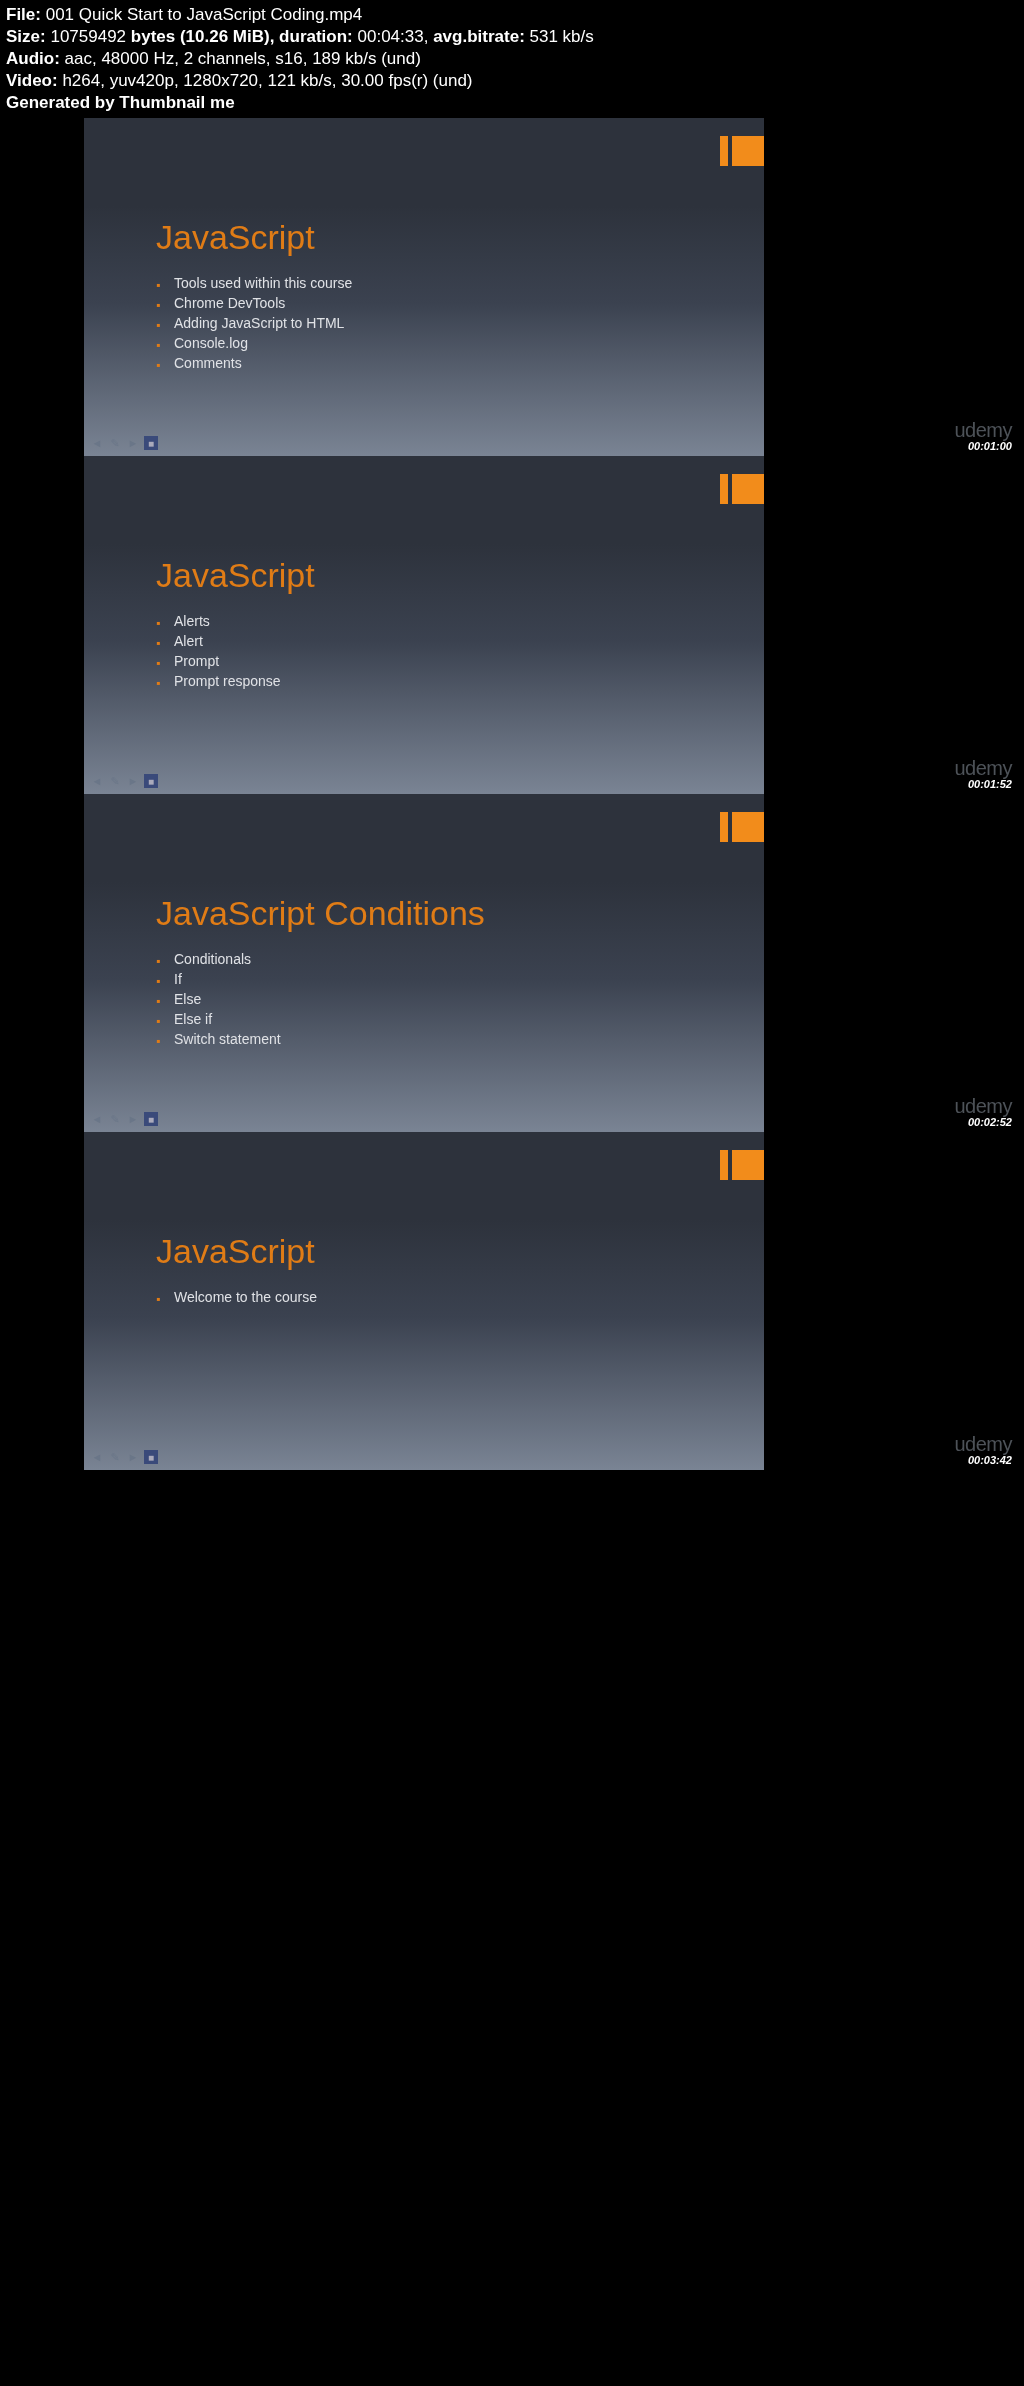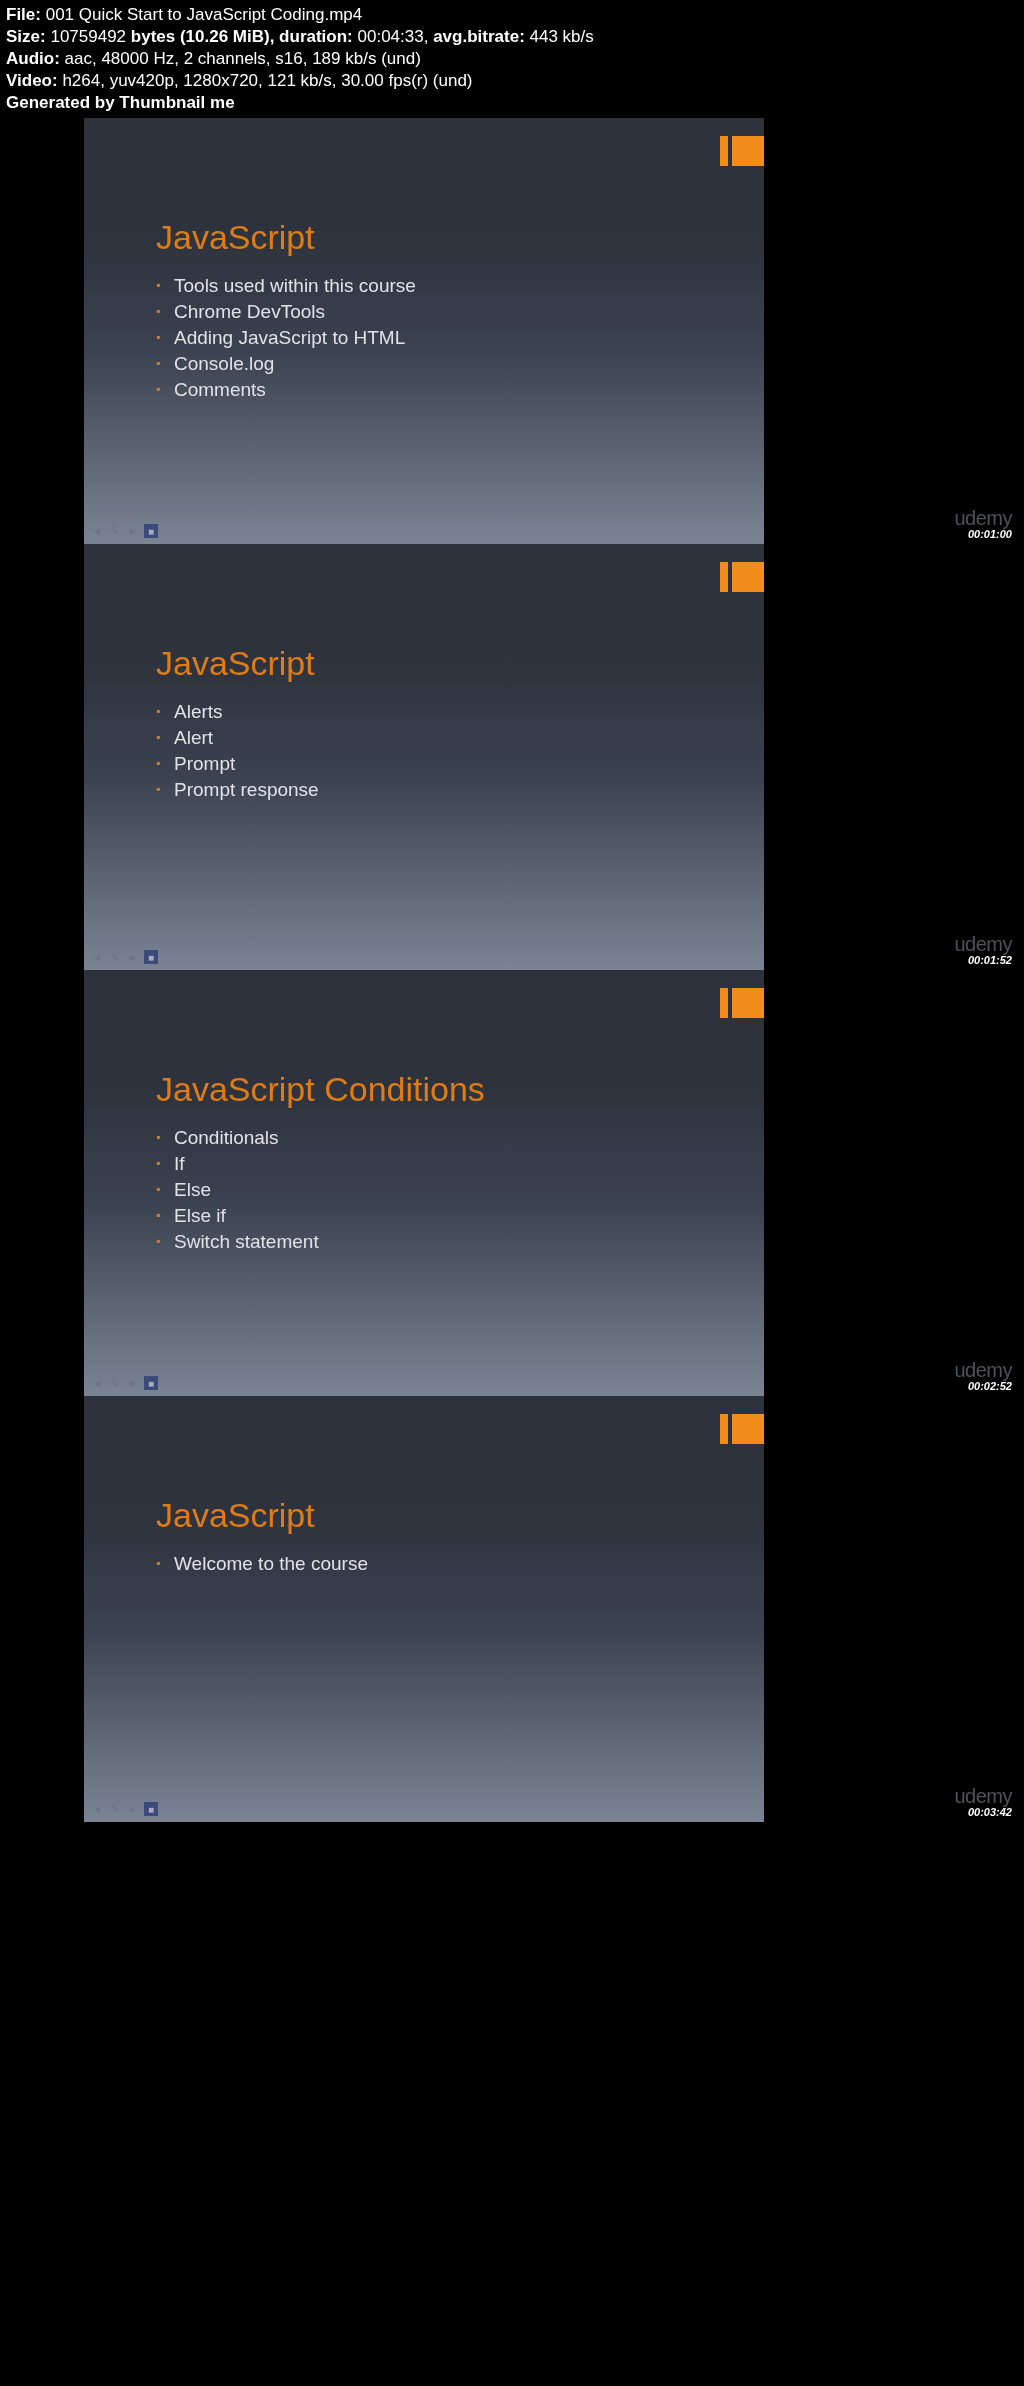--- a/index.html
+++ b/index.html
@@ -25,21 +25,21 @@
     display: flex;
     align-items: flex-end;
   }
   .slide-wrap {
     width: 680px;
     margin-left: 84px;
     position: relative;
   }
   .slide {
     width: 680px;
-    height: 426px;
+    height: 338px;
     background: linear-gradient(to bottom, #2d323c 0%, #2d323c 26%, #3b4250 55%, #7a8494 100%);
     position: relative;
     box-sizing: border-box;
     padding: 100px 0 0 72px;
     overflow: hidden;
   }
   .corner {
     position: absolute;
     top: 18px;
     right: 0;
@@ -62,21 +62,21 @@
     font-weight: normal;
     margin: 0 0 16px 0;
   }
   .slide ul {
     list-style: none;
     padding: 0;
     margin: 0;
   }
   .slide li {
     color: #e0e2e6;
-    font-size: 19px;
+    font-size: 14px;
     padding: 2px 0;
     position: relative;
     padding-left: 18px;
   }
   .slide li::before {
     content: "▪";
     color: #e07c16;
     position: absolute;
     left: 0;
     font-size: 12px;
@@ -125,21 +125,21 @@
     font-weight: bold;
     margin-top: -2px;
     font-style: italic;
   }
 </style>
 </head>
 <body>
 
 <div class="header-info">
   <div><span>File:</span> <span class="norm">001 Quick Start to JavaScript Coding.mp4</span></div>
-  <div><span>Size:</span> <span class="norm"><span>10759492</span></span> <span>bytes (10.26 MiB), duration:</span> <span class="norm">00:04:33,</span> <span>avg.bitrate:</span> <span class="norm">443 kb/s</span></div>
+  <div><span>Size:</span> <span class="norm"><span>10759492</span></span> <span>bytes (10.26 MiB), duration:</span> <span class="norm">00:04:33,</span> <span>avg.bitrate:</span> <span class="norm">531 kb/s</span></div>
   <div><span>Audio:</span> <span class="norm">aac, 48000 Hz, 2 channels, s16, 189 kb/s (und)</span></div>
   <div><span>Video:</span> <span class="norm">h264, yuv420p, 1280x720, 121 kb/s, 30.00 fps(r) (und)</span></div>
   <div>Generated by Thumbnail me</div>
 </div>
 
 <div class="grid">
 
   <div class="row">
     <div class="slide-wrap">
       <div class="slide">

